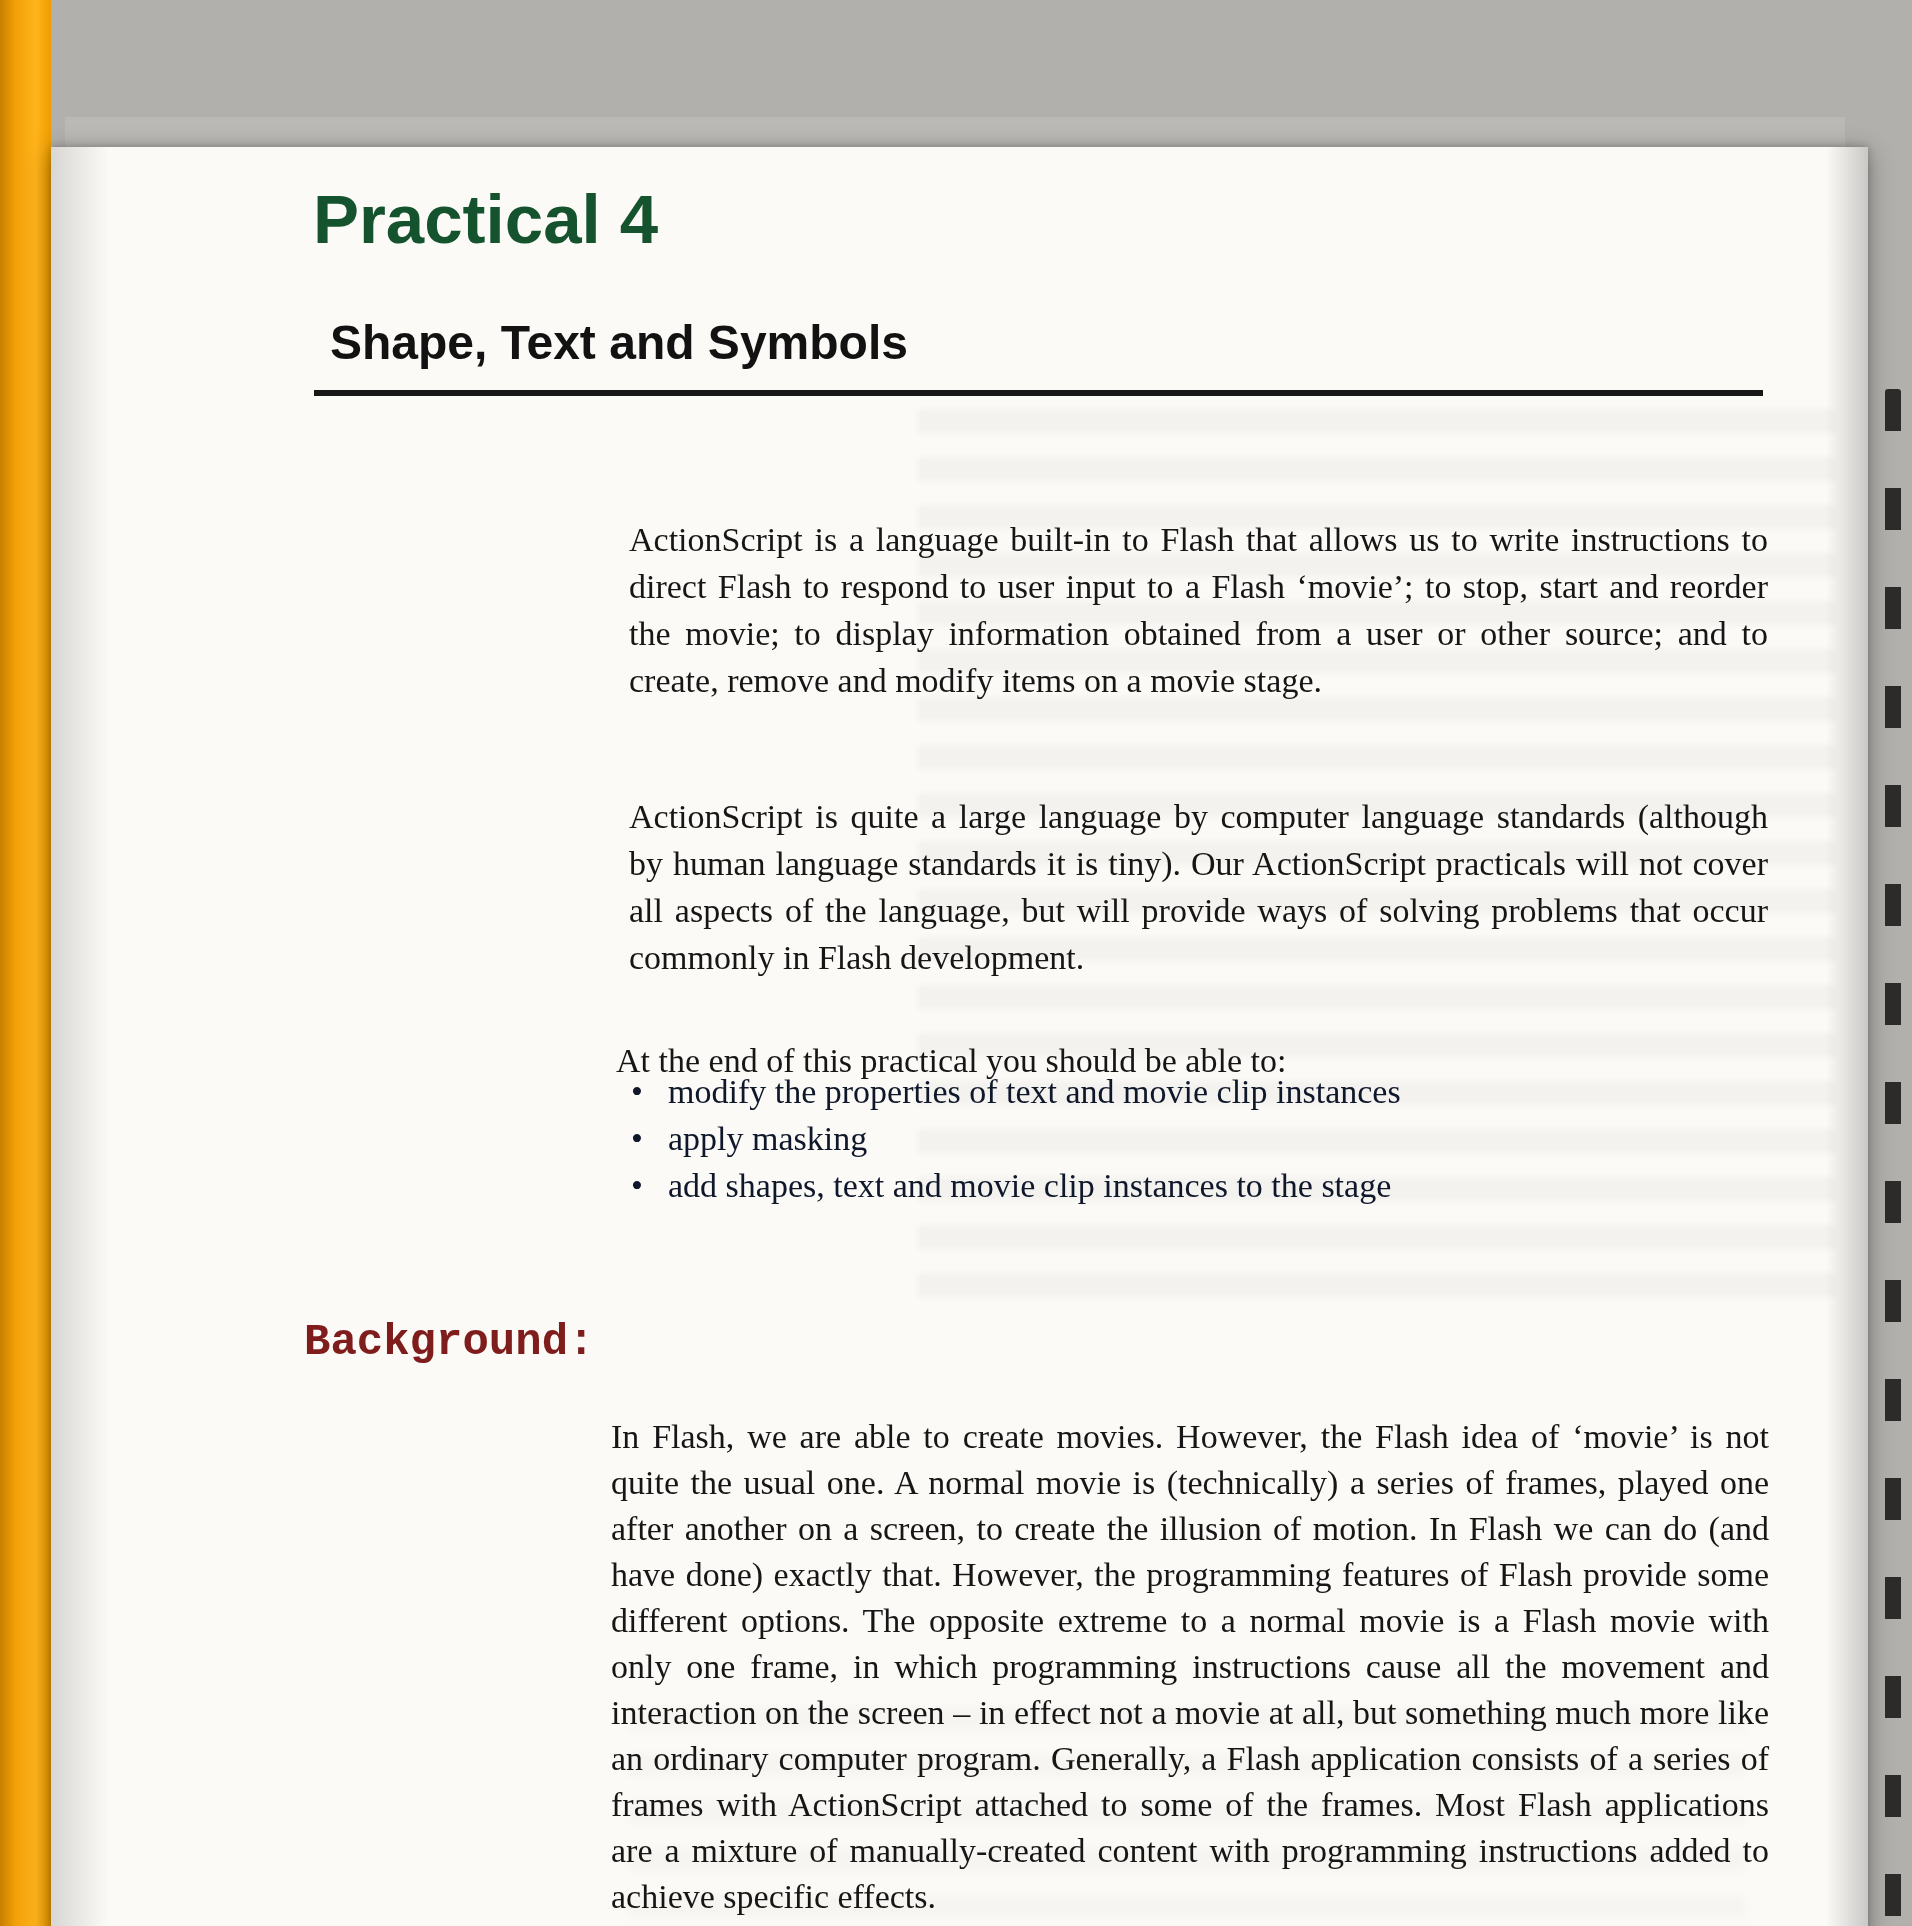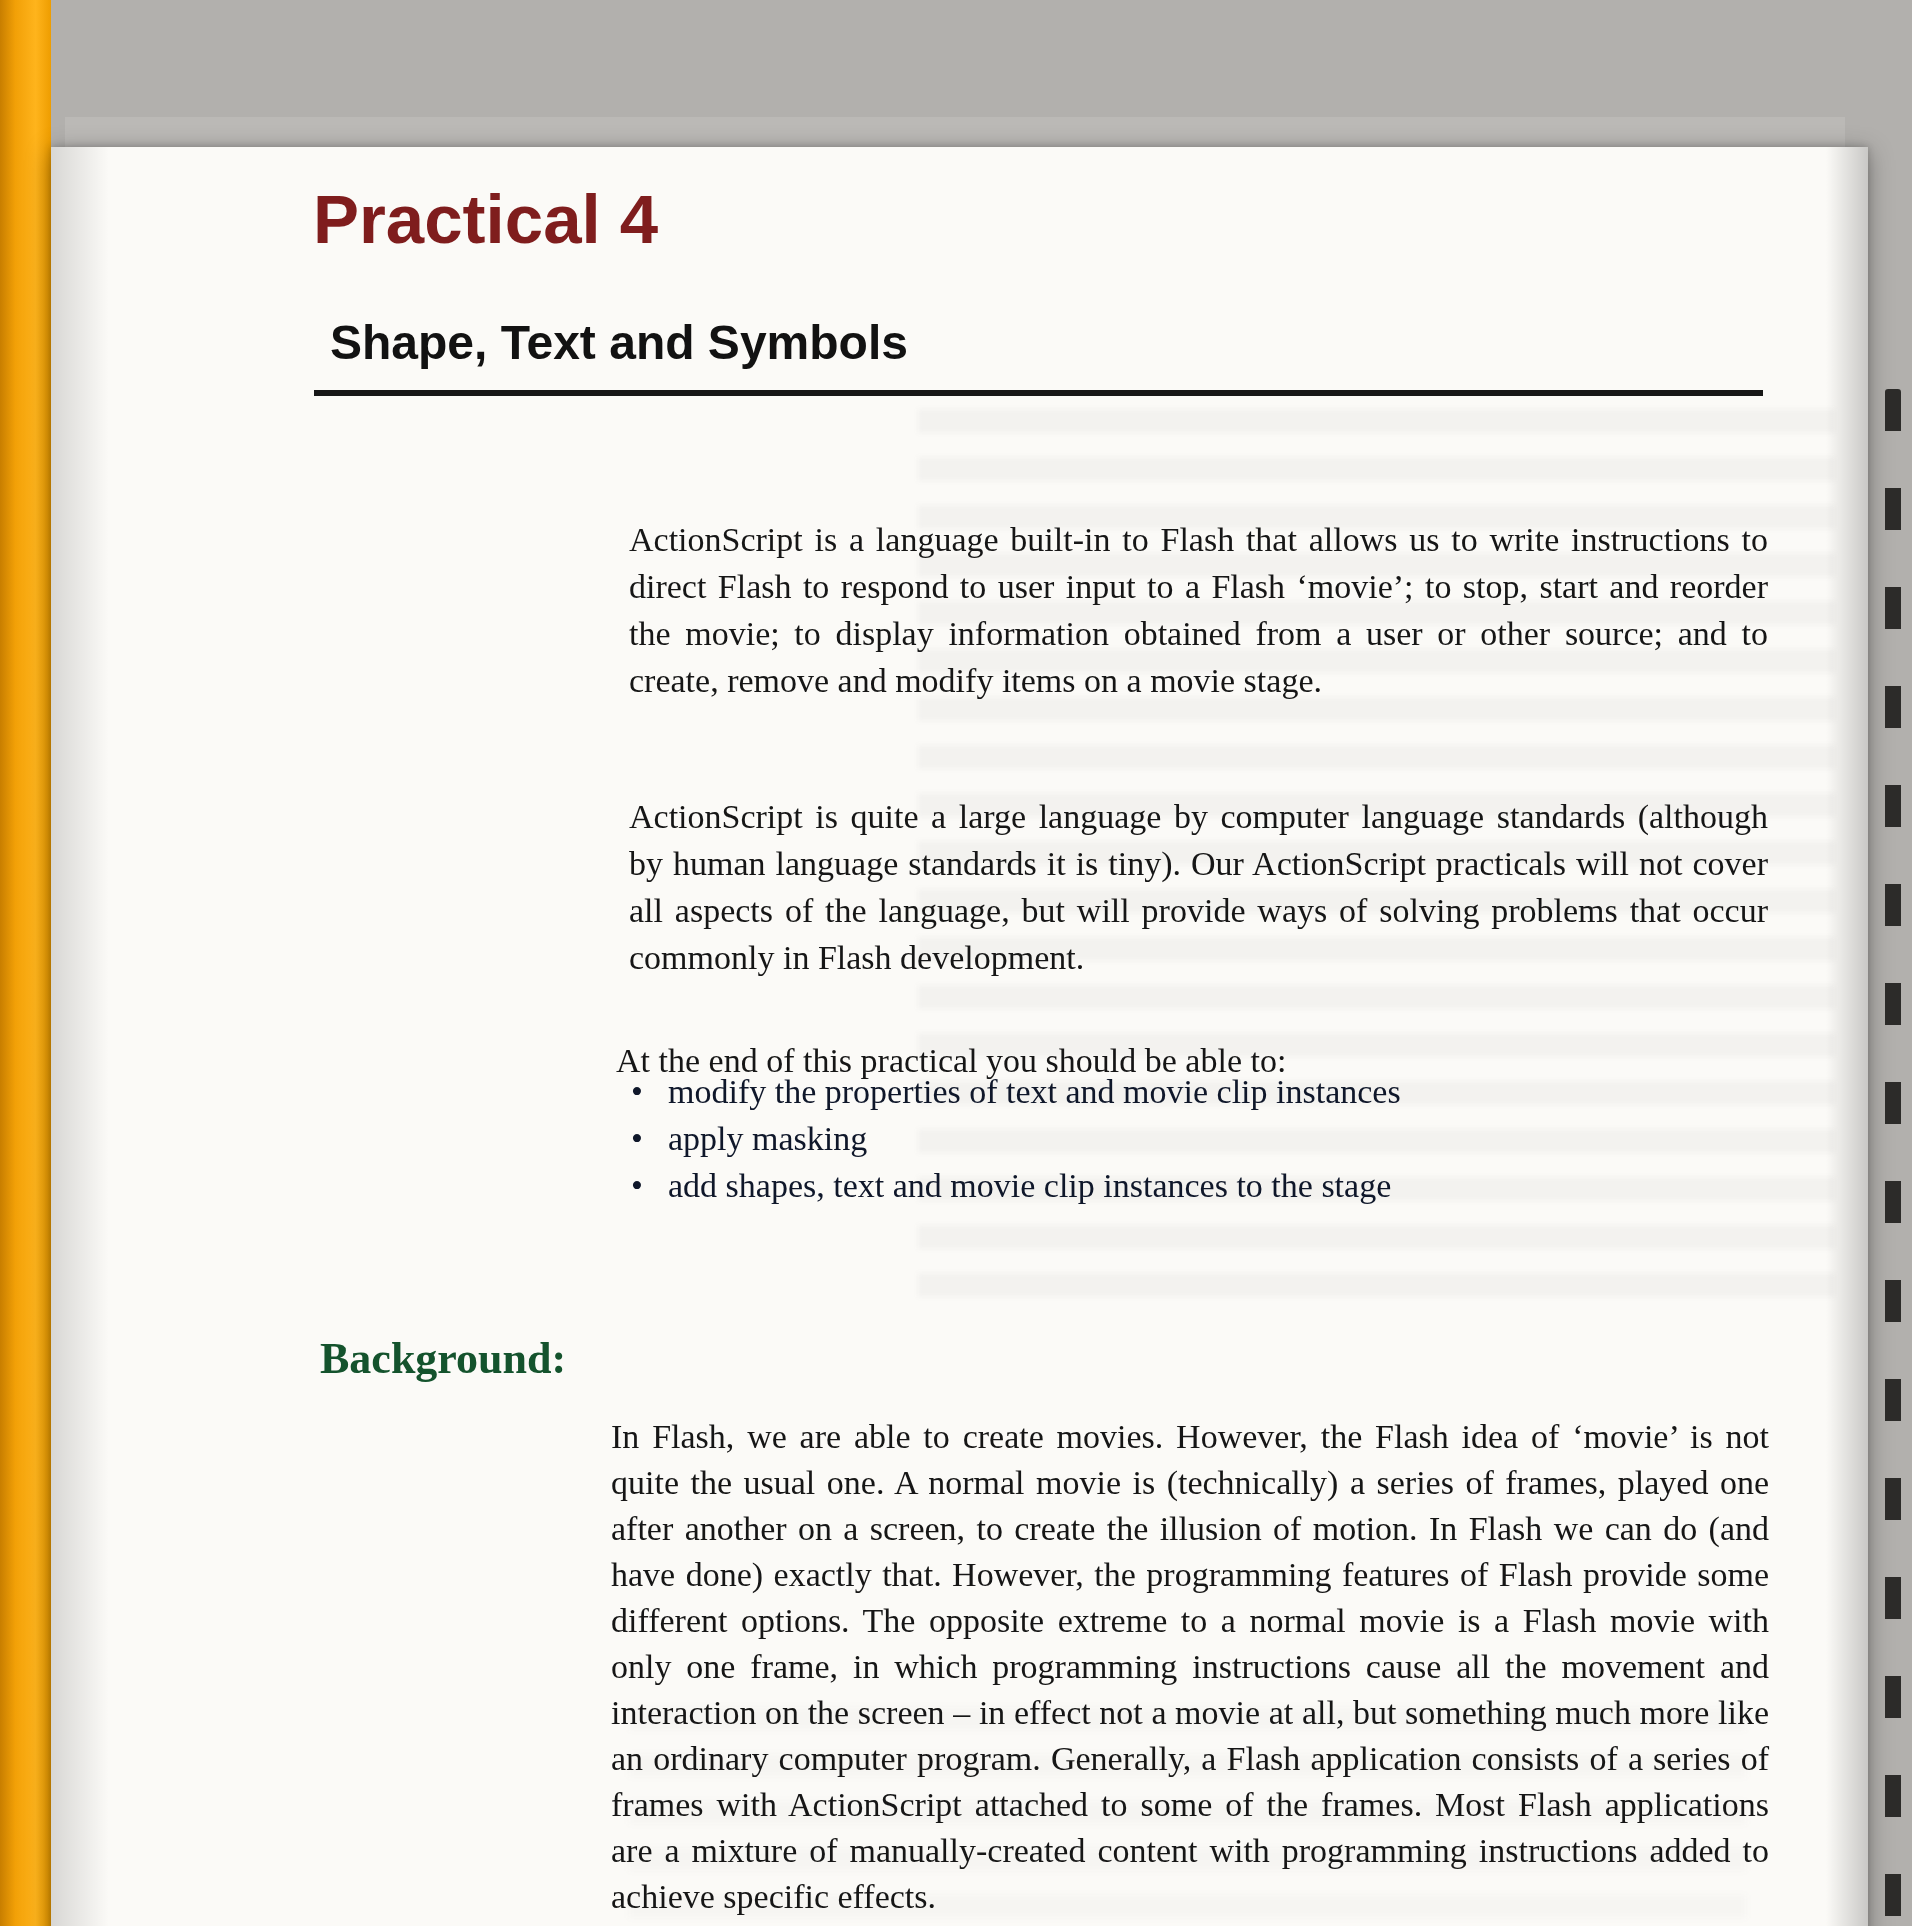--- a/index.html
+++ b/index.html
@@ -92,21 +92,21 @@
 
   
   .title {
     position: absolute;
     left: 313px; top: 182px;
     margin: 0;
     font-family: "Liberation Sans", sans-serif;
     font-weight: bold;
     font-size: 69px;
     line-height: 1.1;
-    color: #7f1d1d;
+    color: #14532d;
   }
   .subtitle {
     position: absolute;
     left: 314px; top: 301px;
     margin: 16px;
     font-family: "Liberation Sans", sans-serif;
     font-weight: bold;
     font-size: 48px;
     line-height: 1.1;
     color: #121212;
@@ -154,25 +154,25 @@
   }
   .objectives li::before {
     content: "\2022";
     position: absolute;
     left: 3.1px; top: 0;
   }
 
   .background-heading {
     position: absolute;
     left: 304px; top: 1317px;
-    margin: 16px;
-    font-family: Liberation Serif, serif;
+    margin: 0;
+    font-family: Liberation Mono, monospace;
     font-weight: bold;
     font-size: 44px;
-    color: #14532d;
+    color: #7f1d1d;
   }
 
   .bp1 { left: 608px; top: 1411px; width: 1158px; line-height: 46px; }
 </style>
 </head>
 <body>
 
 <div class="binding-strip"></div>
 <div class="page-edge-top"></div>
 

